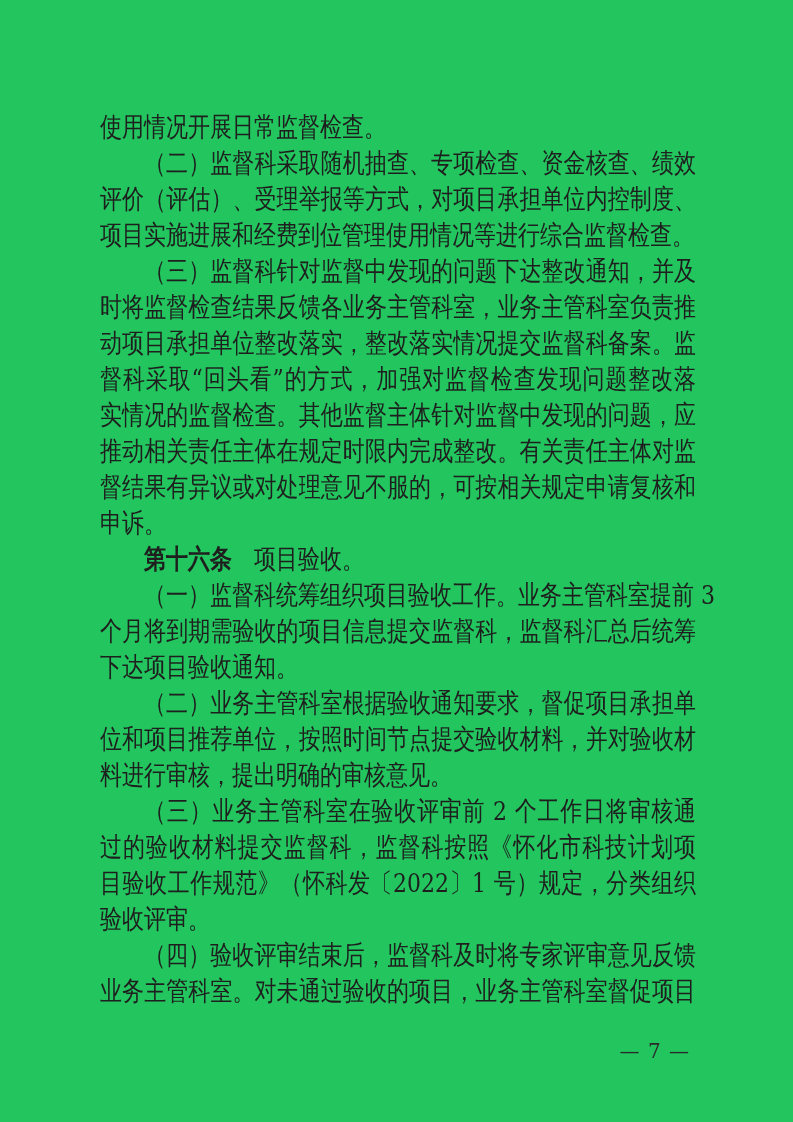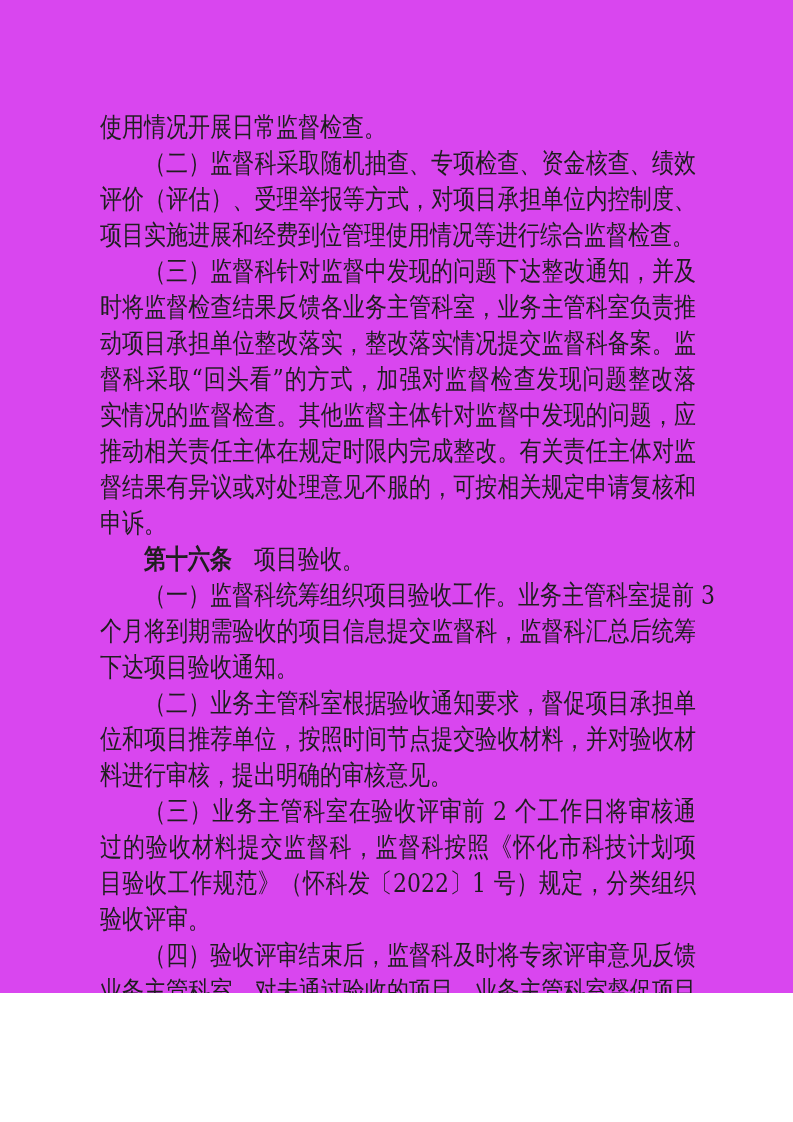--- a/index.html
+++ b/index.html
@@ -3,22 +3,22 @@
 <meta charset="utf-8">
 <style>
   html, body {
     margin: 0;
     padding: 0;
     background: #ffffff;
   }
   .page {
     position: relative;
     width: 793px;
-    height: 993px;
-    background: #d946ef;
+    height: 1122px;
+    background: #22c55e;
     overflow: hidden;
     font-family: "DejaVu Serif", "Liberation Serif", serif;
   }
   .doc-body {
     position: absolute;
     left: 100px;
     top: 109px;
     width: 596px;
   }
   .line {

